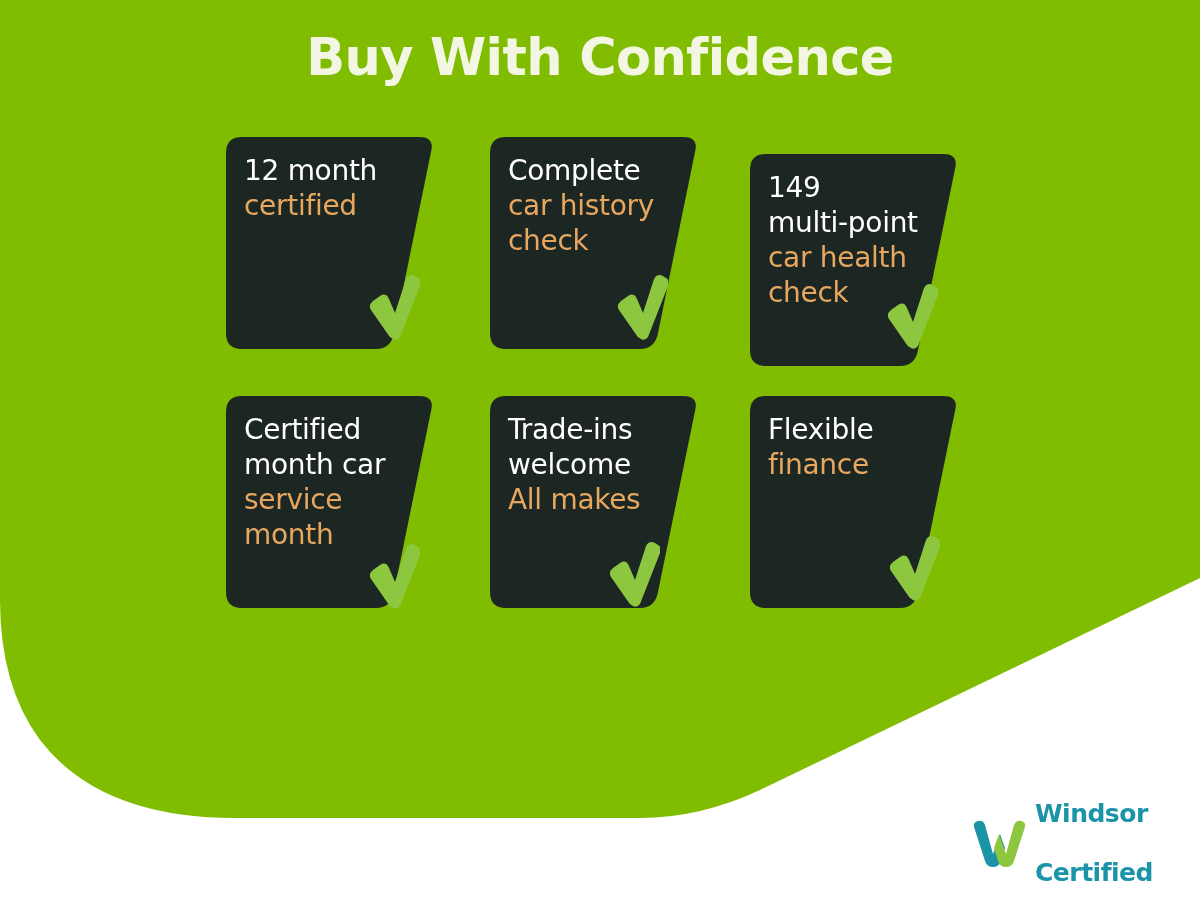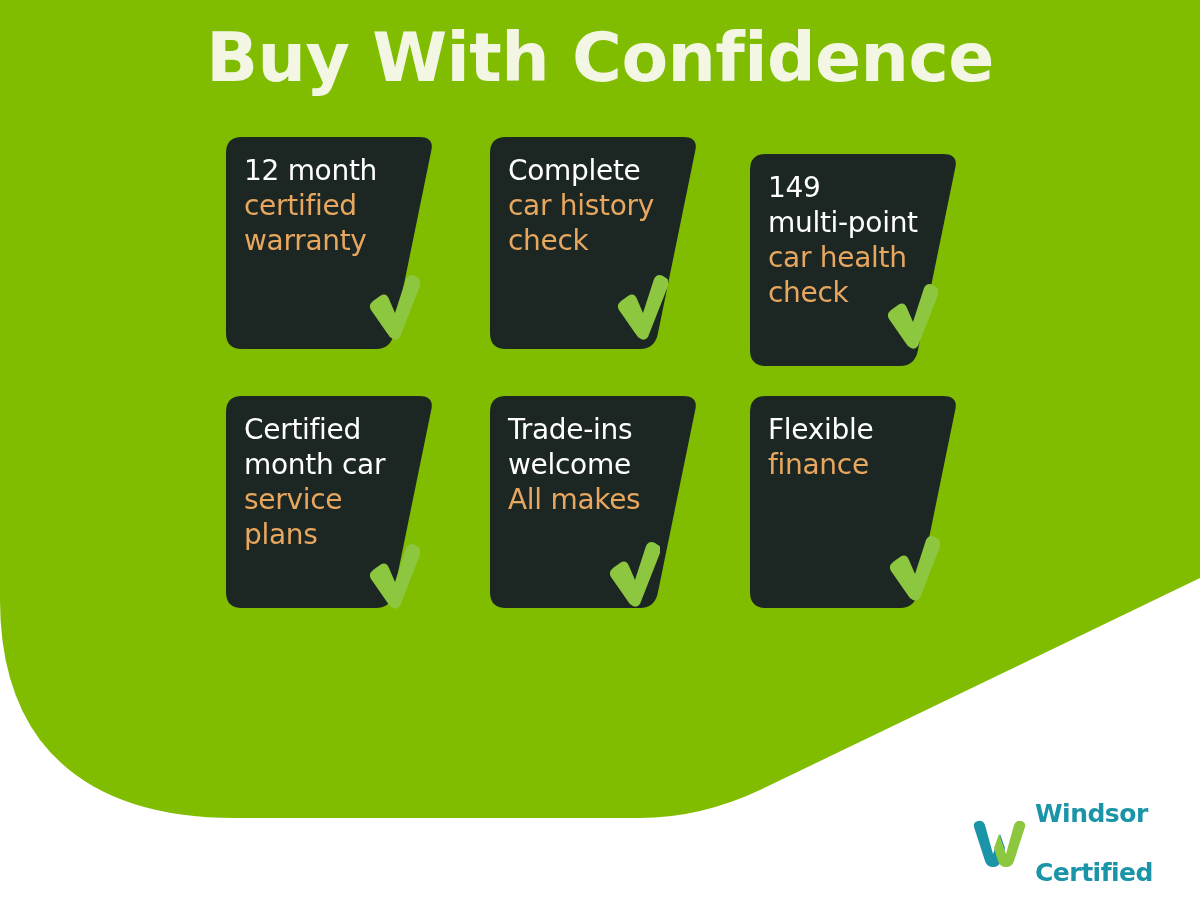--- a/index.html
+++ b/index.html
@@ -39,21 +39,21 @@
   }
 
   
   #page-title {
     position: absolute;
     left: 0;
     top: 27px;
     width: 1200px;
     text-align: center;
     z-index: 3;
-    font-size: 68px;
+    font-size: 51px;
     line-height: 62px;
     font-weight: bold;
     letter-spacing: -0.6px;
     color: #f2f6e2;
     font-family: "DejaVu Sans", sans-serif;
     white-space: nowrap;
   }
 
   
   #card-grid {
@@ -185,21 +185,20 @@
 
     <div class="card" id="card-0">
       <div class="card-shape">
         <svg viewBox="0 0 222 212" xmlns="http://www.w3.org/2000/svg" aria-hidden="true">
           <path d="M 16 0 L 193 0 Q 209 0 205 15 L 168 196 Q 165 212 150 212 L 16 212 Q 0 212 0 196 L 0 16 Q 0 0 16 0 Z" fill="#1c2623"></path>
         </svg>
       </div>
       <div class="card-body">
         <div class="card-line line-white">12 month</div>
         <div class="card-line line-accent">certified</div>
-        <div class="card-line line-accent">warranty</div>
       </div>
       <div class="check-mark">
         <svg viewBox="0 0 52 66" xmlns="http://www.w3.org/2000/svg" aria-hidden="true">
           <path d="M 3 35 Q 0 30 5 26 L 12 21 Q 18 17 21 24 L 27 38 L 38 4 Q 41 -2 47 1 L 50 3 Q 54 5 52 11 L 32 62 Q 29 66 25 64 Q 21 62 19 58 Z" fill="#8dc63f"></path>
         </svg>
       </div>
     </div>
 
     <div class="card" id="card-1">
       <div class="card-shape">
@@ -241,21 +240,21 @@
     <div class="card" id="card-3">
       <div class="card-shape">
         <svg viewBox="0 0 222 212" xmlns="http://www.w3.org/2000/svg" aria-hidden="true">
           <path d="M 16 0 L 193 0 Q 209 0 205 15 L 168 196 Q 165 212 150 212 L 16 212 Q 0 212 0 196 L 0 16 Q 0 0 16 0 Z" fill="#1c2623"></path>
         </svg>
       </div>
       <div class="card-body">
         <div class="card-line line-white">Certified</div>
         <div class="card-line line-white">month car</div>
         <div class="card-line line-accent">service</div>
-        <div class="card-line line-accent">plans</div>
+        <div class="card-line line-accent">month</div>
       </div>
       <div class="check-mark">
         <svg viewBox="0 0 52 66" xmlns="http://www.w3.org/2000/svg" aria-hidden="true">
           <path d="M 3 35 Q 0 30 5 26 L 12 21 Q 18 17 21 24 L 27 38 L 38 4 Q 41 -2 47 1 L 50 3 Q 54 5 52 11 L 32 62 Q 29 66 25 64 Q 21 62 19 58 Z" fill="#8dc63f"></path>
         </svg>
       </div>
     </div>
 
     <div class="card" id="card-4">
       <div class="card-shape">

